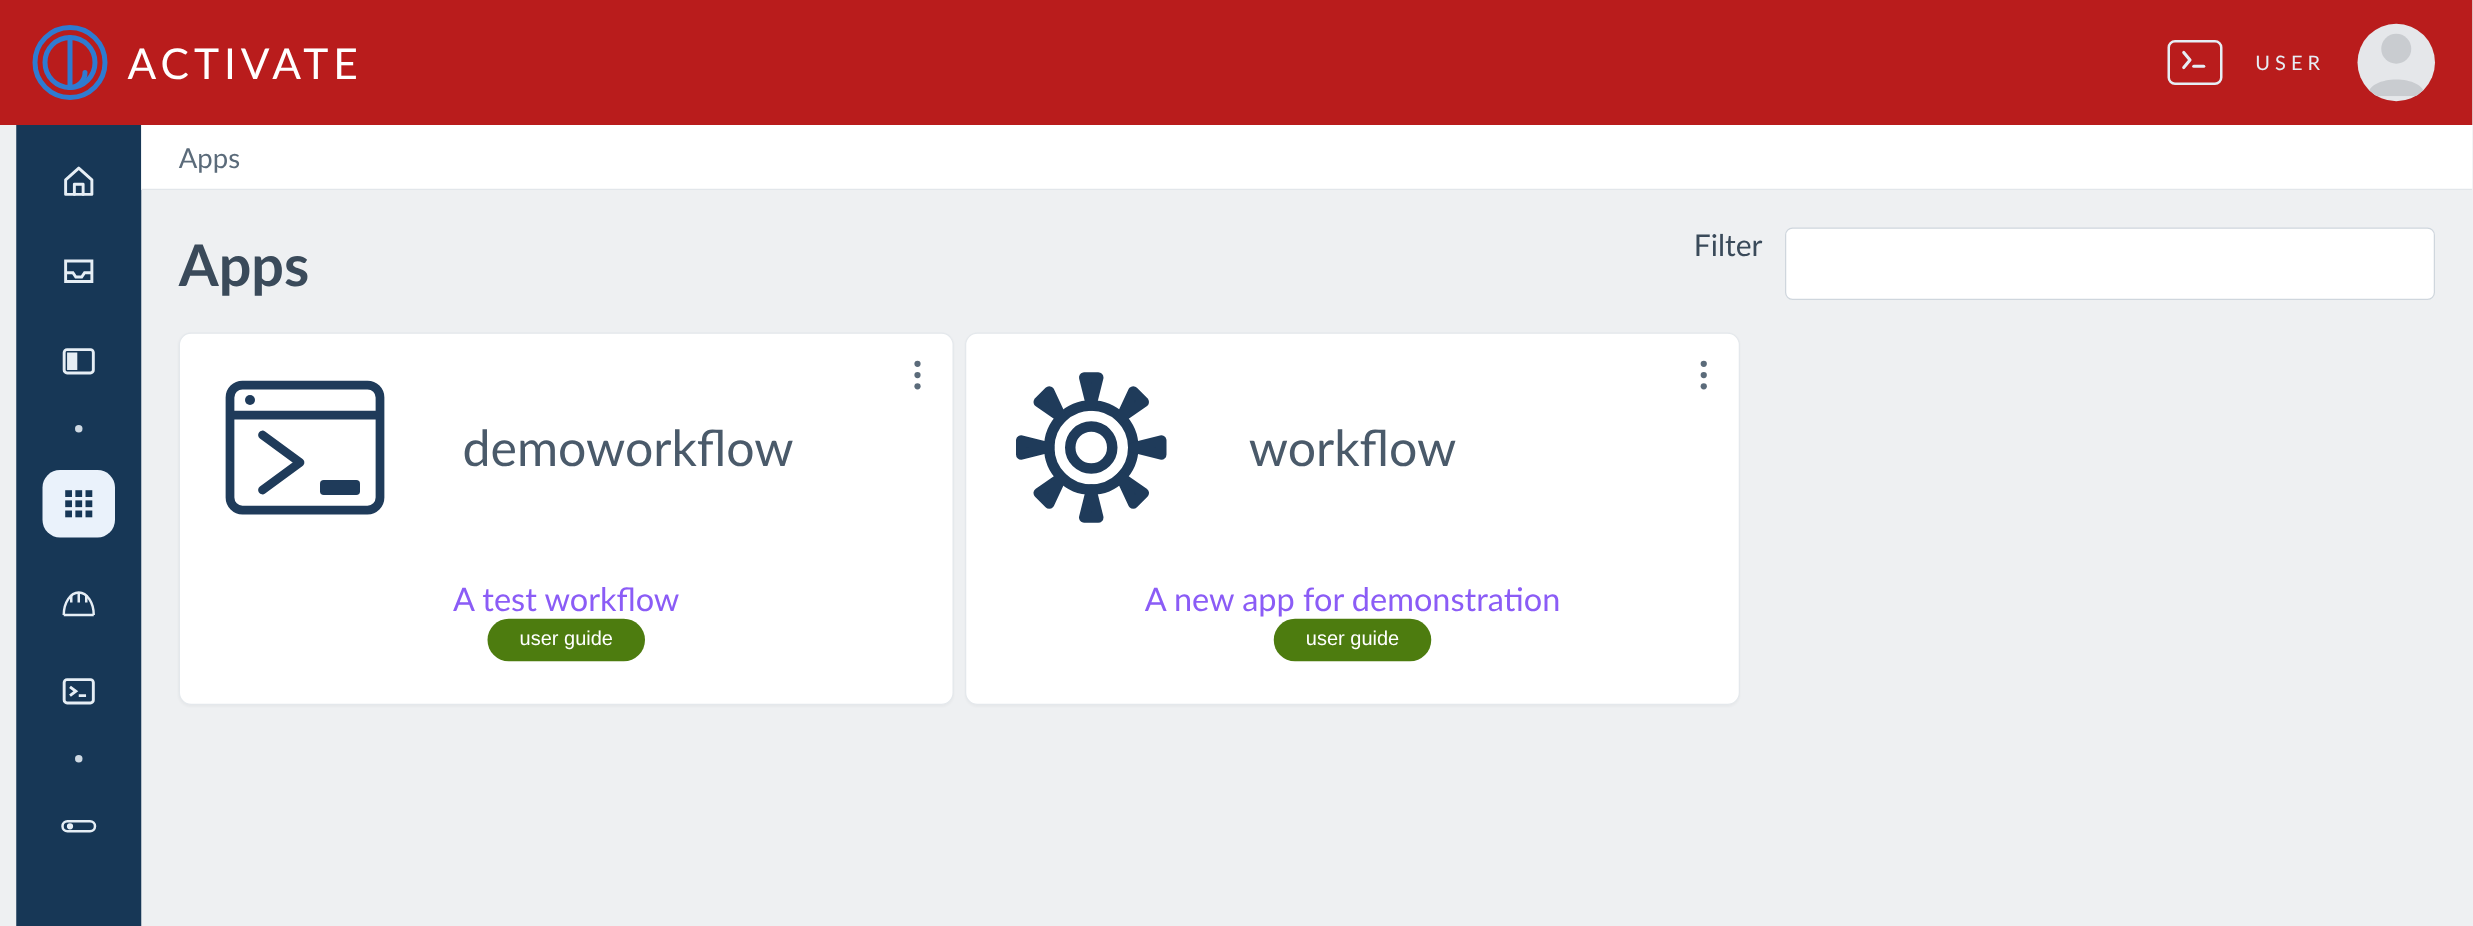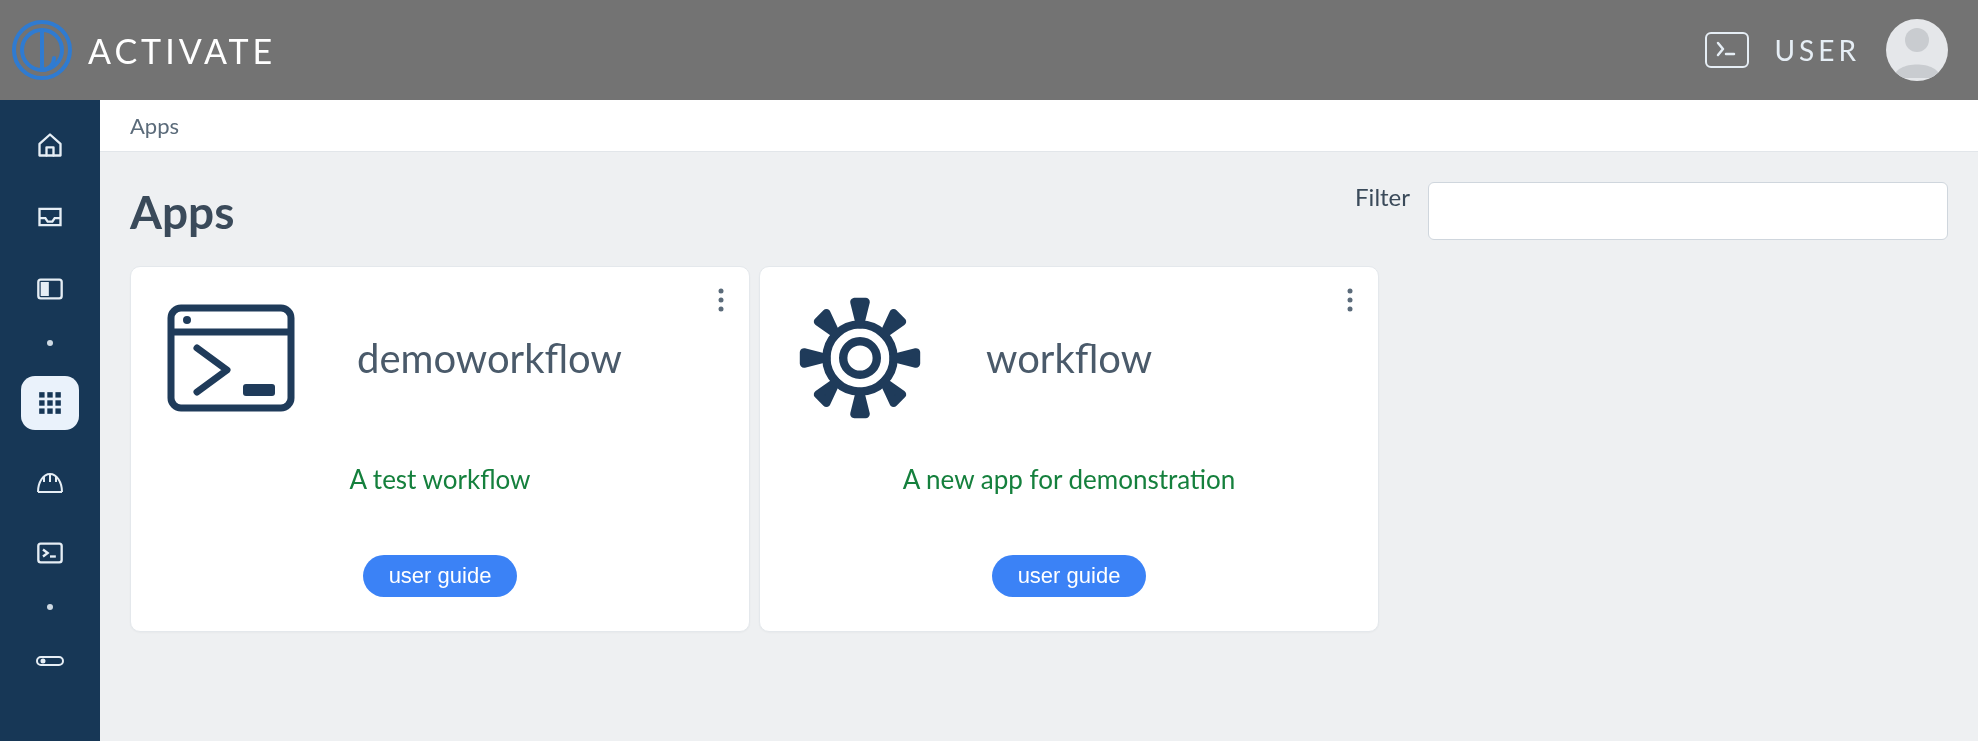--- a/index.html
+++ b/index.html
@@ -8,24 +8,24 @@
     background: #eef0f2;
     color: #3a4a5a;
     width: 1978px;
     height: 741px;
     overflow: hidden;
   }
 
   
   .topbar {
     height: 100px;
-    background: #737373;
-    display: flex;
-    align-items: center;
-    padding: 0 30px 0 10px;
+    background: #b91c1c;
+    display: flex;
+    align-items: center;
+    padding: 0 30px 0 24px;
     color: #fff;
   }
   .logo-wrap {
     display: flex;
     align-items: center;
     gap: 14px;
   }
   .logo-mark svg { display: block; }
   .logo-text {
     font-size: 34px;
@@ -43,39 +43,40 @@
     width: 44px;
     height: 36px;
     border: 2px solid #e6eef5;
     border-radius: 6px;
     display: flex;
     align-items: center;
     justify-content: center;
     color: #e6eef5;
   }
   .user-label {
-    font-size: 28px;
+    font-size: 16px;
     letter-spacing: 4px;
     color: #e6eef5;
   }
   .avatar {
     width: 62px;
     height: 62px;
     border-radius: 50%;
     background: #e5e7ea;
     display: flex;
     align-items: flex-end;
     justify-content: center;
     overflow: hidden;
   }
 
   
   .layout {
     display: flex;
     height: calc(100% - 100px);
+    padding-left: 13px;
   }
 
   
   .sidebar {
     width: 100px;
     background: #173756;
     display: flex;
     flex-direction: column;
     align-items: center;
     padding-top: 24px;
@@ -188,34 +189,33 @@
     color: #1f3b5a;
   }
   .card-title {
     font-size: 40px;
     color: #4a5a6a;
     font-weight: 400;
   }
   .card-desc {
     text-align: center;
     font-size: 26px;
-    color: #15803d;
-    margin-bottom: 60px;
+    color: #8b5cf6;
   }
   .card-footer {
     display: flex;
     justify-content: center;
   }
   .guide-btn {
-    background: #3b82f6;
+    background: #4d7c0f;
     color: #fff;
     border: none;
     border-radius: 999px;
     padding: 8px 26px;
-    font-size: 22px;
+    font-size: 16px;
     cursor: pointer;
   }
 </style>
 </head>
 <body>
 
 <div class="topbar">
   <div class="logo-wrap">
     <span class="logo-mark">
       <svg width="64" height="64" viewBox="0 0 64 64">

